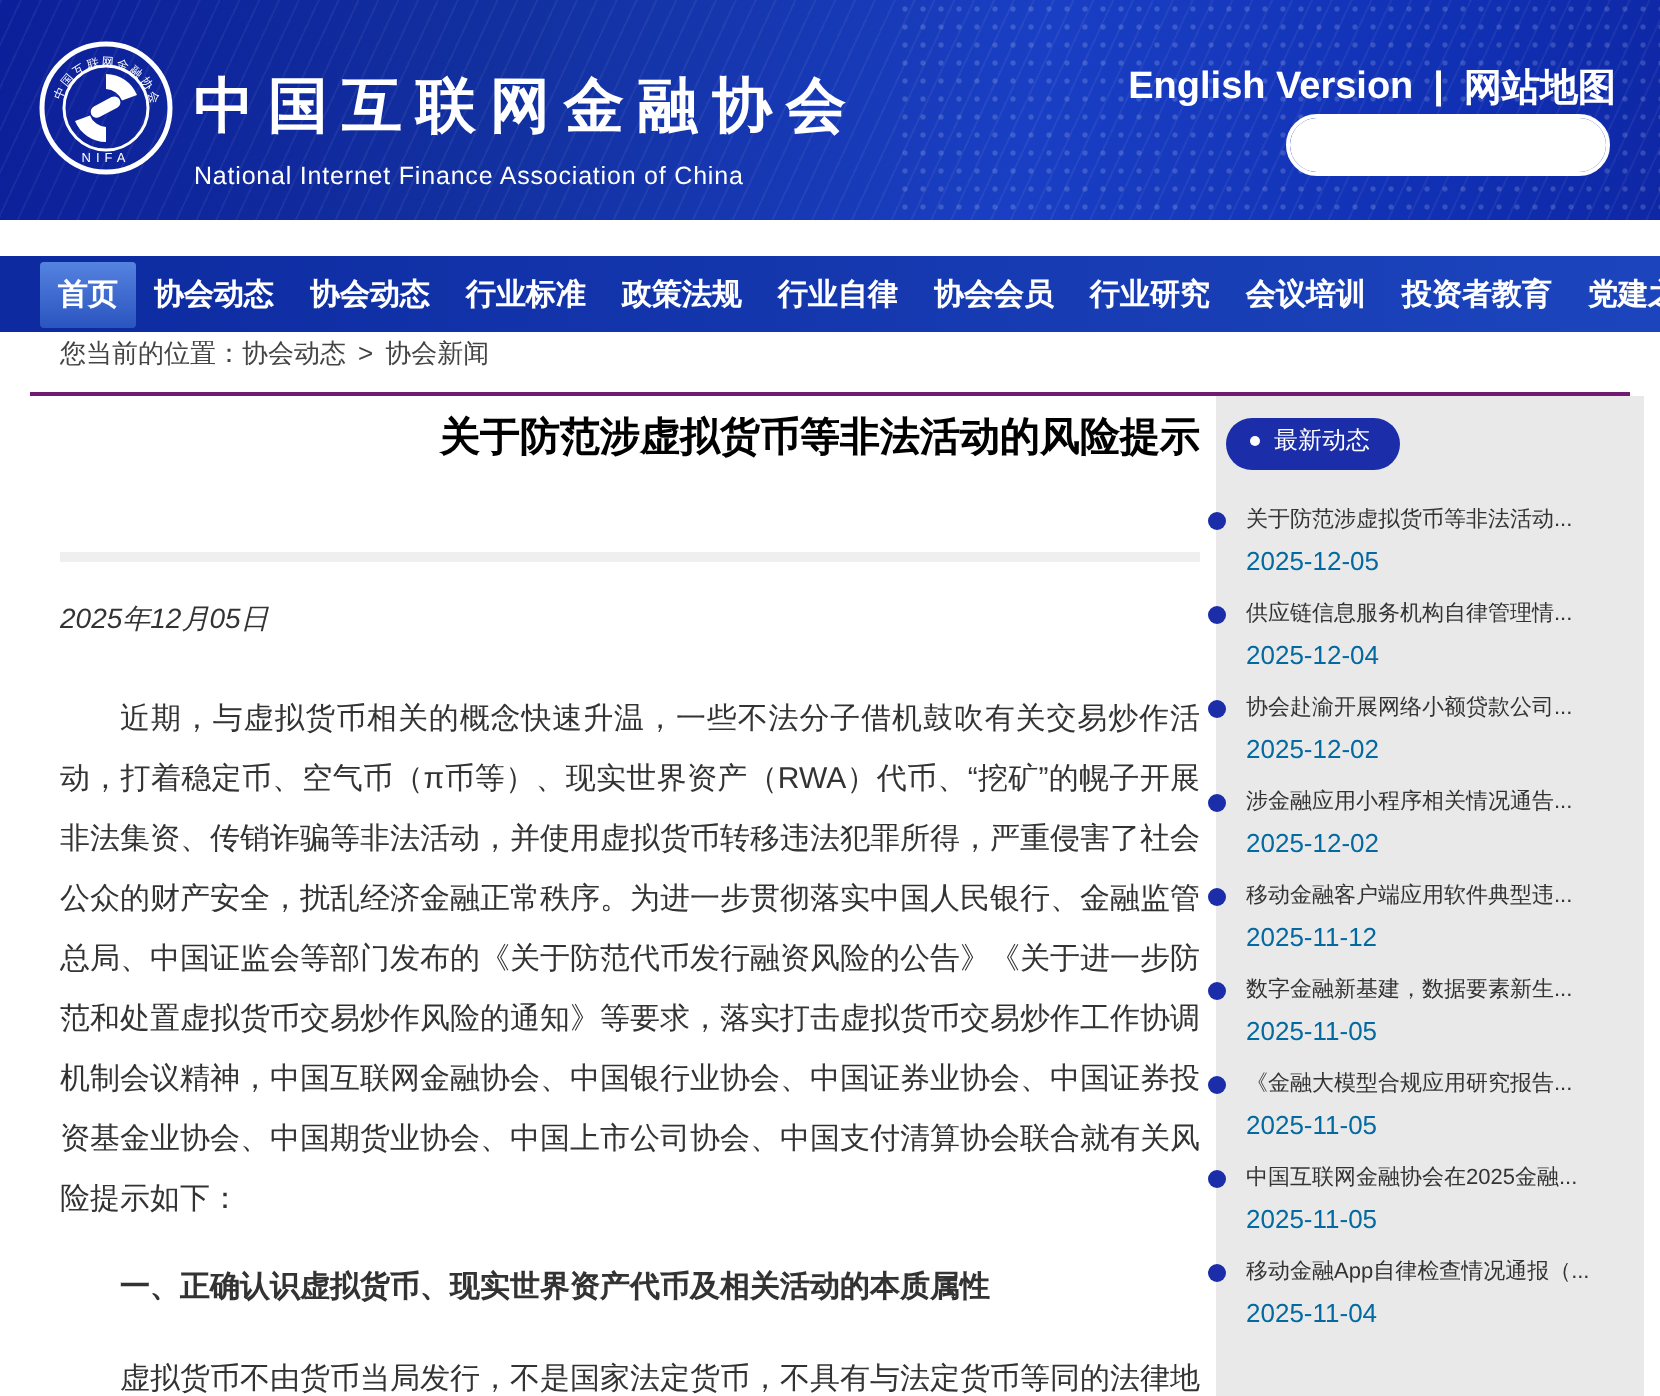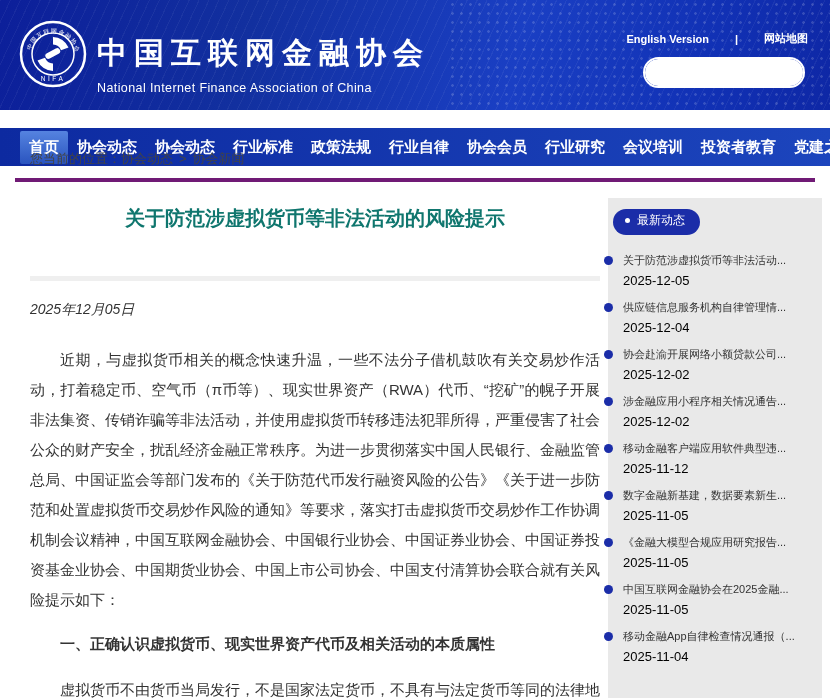--- a/index.html
+++ b/index.html
@@ -13,67 +13,67 @@
     overflow:hidden; }
   .header::before { content:""; position:absolute; inset:0;
     background:repeating-linear-gradient(115deg, rgba(255,255,255,.05) 0 1px, transparent 1px 9px); }
   .header-dots { position:absolute; right:0; top:0; width:46%; height:100%;
     background-image:radial-gradient(rgba(255,255,255,.16) 1px, transparent 1.6px);
     background-size:9px 9px; }
   .logo { position:absolute; left:19px; top:20px; width:68px; height:68px; cursor:pointer; }
   .brand { position:absolute; left:97px; top:33px; color:#fff; }
   .brand-title { font-size:30px; font-weight:700; letter-spacing:7px; white-space:nowrap; }
   .brand-sub { font-size:12.5px; letter-spacing:.4px; margin-top:7px; white-space:nowrap; }
-  .top-links { position:absolute; top:31px; right:22px; color:#fff; font-size:11px;
-    font-weight:700; display:flex; gap:26px; align-items:center; }
+  .top-links { position:absolute; top:31px; right:22px; color:#fff; font-size:19px;
+    font-weight:700; display:flex; gap:10px; align-items:center; }
   .top-links a { color:#fff; text-decoration:none; cursor:pointer; }
   .search { position:absolute; top:57px; right:25px; width:162px; height:31px;
     border:2px solid #fff; border-radius:16px; display:flex; align-items:stretch; overflow:hidden; }
   .search input { flex:1; border:none; outline:none; background:#fff;
     border-radius:13px; margin:0; padding:0 10px; font-size:13px; }
 
   
   .nav { position:absolute; top:128px; left:0; width:830px; height:38px;
     background:linear-gradient(90deg,#0d2aa0,#1c45bd);
     display:flex; align-items:center; justify-content:flex-start; padding:0 20px; }
   .nav-item { color:#fff; font-size:15px; font-weight:700; padding:7px 9px;
     cursor:pointer; white-space:nowrap; border-radius:2px; }
   .nav-item.active { background:linear-gradient(#5583e0,#2a54bf); }
 
   
-  .breadcrumb { position:absolute; top:134px; left:15px; width:800px;
+  .breadcrumb { position:absolute; top:152px; left:15px; width:800px;
     padding:16px 0 10px 15px; font-size:13px; color:#444;
-    border-bottom:4px solid #701a75; }
+    border-bottom:2px solid #701a75; }
   .breadcrumb a { color:#444; text-decoration:none; cursor:pointer; }
   .bc-sep { margin:0 6px; }
 
   
   .article { position:absolute; top:188px; left:30px; width:570px; color:#333; }
-  .article-title { padding-top:17px; text-align:center; font-size:20px; font-weight:700; color:#0f766e; }
+  .article-title { padding-top:17px; text-align:right; font-size:20px; font-weight:700; color:#000000; }
   .title-divider { height:5px; background:#efefef; margin-top:44px; }
   .article-date { text-align:left; font-size:14px; color:#333; margin-top:20px;font-style:italic; }
   .article p { font-size:15px; line-height:30px; text-align:justify; text-indent:2em; }
   .article .p1 { margin-top:26px; }
   .article h3 { font-size:15px; font-weight:700; line-height:30px; text-indent:2em; margin:14px 0 16px; }
 
   
   .sidebar { position:absolute; top:198px; left:608px; width:214px; bottom:0;
     background:#e9e9e9; }
   .side-pill { display:inline-flex; align-items:center; gap:7px; margin:11px 0 10px 5px;
     background:#1b2da8; color:#fff; font-size:12px; border-radius:14px;
     padding:3px 15px 6px 12px; cursor:pointer; border:none; }
   .pill-dot { width:5px; height:5px; border-radius:50%; background:#fff; }
   .side-list { list-style:none; padding-top:6px; }
   .side-item { position:relative; padding:0 5px 0 15px; margin-bottom:3px; cursor:pointer; }
   .side-item + .side-item { margin-top:0; }
   .side-item { margin-bottom:4px; }
   .item-dot { position:absolute; left:-4px; top:5px; width:9px; height:9px;
     border-radius:50%; background:#1b2da8; }
   .item-title { font-size:11px; line-height:19px; color:#333; }
-  .item-date { font-size:13px; line-height:19px; color:#000000; margin-top:1px; }
+  .item-date { font-size:13px; line-height:19px; color:#0369a1; margin-top:1px; }
   .side-item { padding-bottom:4px; }
 </style>
 </head>
 <body>
 
 <div class="page">
 
   <div class="header">
     <div class="header-dots"></div>
 

